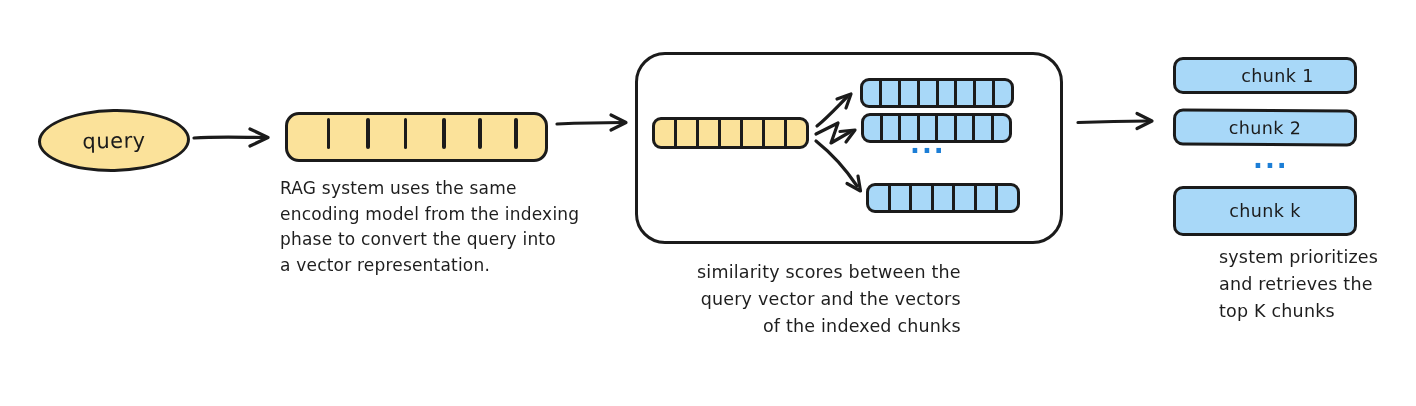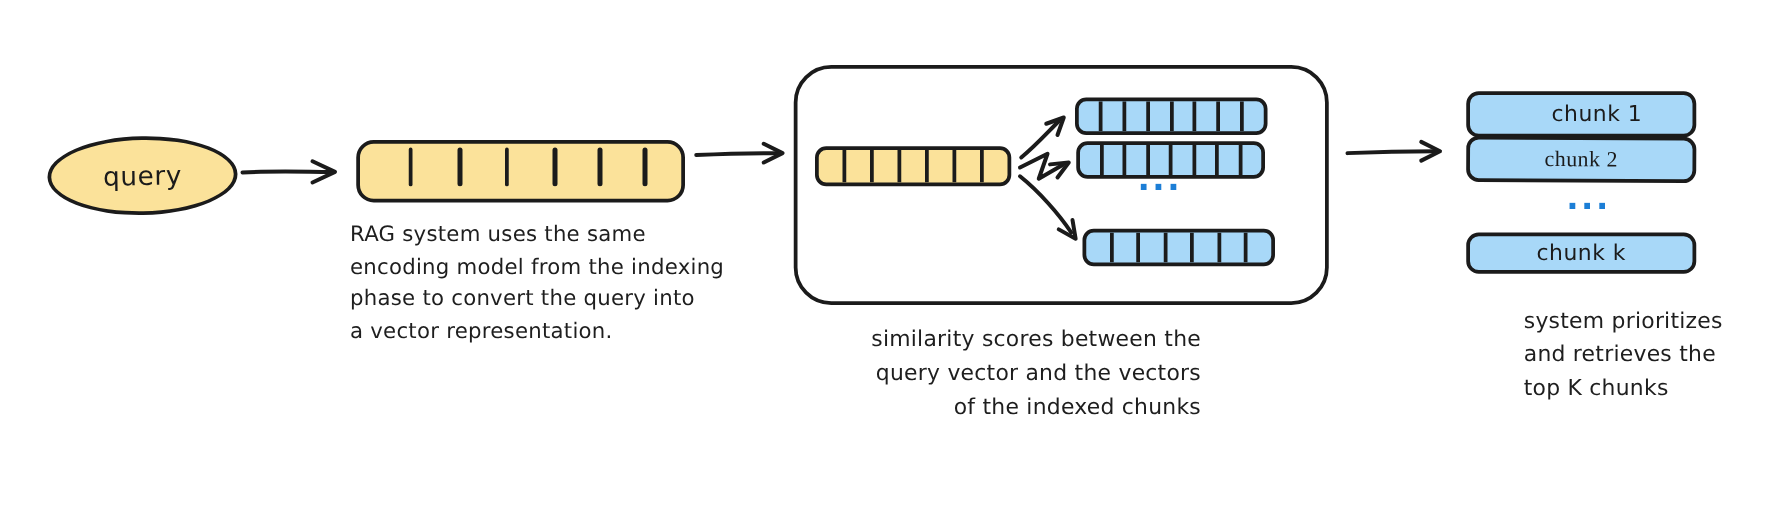--- a/index.html
+++ b/index.html
@@ -60,23 +60,23 @@
   }
   #similarity-dots{left:272px;top:82px;}
   #results-dots{left:1253px;top:152px;}
   .chunk{
     position:absolute;left:1173px;width:184px;height:37px;
     border:3.2px solid var(--ink);border-radius:10px;
     background:var(--blue-fill);box-sizing:border-box;
     display:flex;align-items:center;justify-content:center;
     font-size:17.5px;letter-spacing:.4px;
   }
-  #chunk-1{top:73px;padding-left:25px;}
-  #chunk-2{top:109px;transform:rotate(.3deg);font-family:Liberation Serif, serif;}
-  #chunk-k{top:186px;height:33px;justify-content:center;}
+  #chunk-1{top:57px;padding-left:25px;}
+  #chunk-2{top:109px;transform:rotate(.3deg);}
+  #chunk-k{top:186px;height:50px;justify-content:center;}
   
   .caption{
     position:absolute;white-space:pre-line;
     font-size:17px;line-height:25.5px;letter-spacing:.2px;color:#1e1e1e;
   }
   #encoder-caption{left:280px;top:176px;}
   #similarity-caption{left:697px;top:259px;font-size:17.5px;line-height:27px;text-align:right;}
   #results-caption{left:1187px;top:244px;font-size:17.5px;line-height:27px;margin-left:32px;}
   
   .arrow-layer{position:absolute;left:0;top:0;pointer-events:none;}

